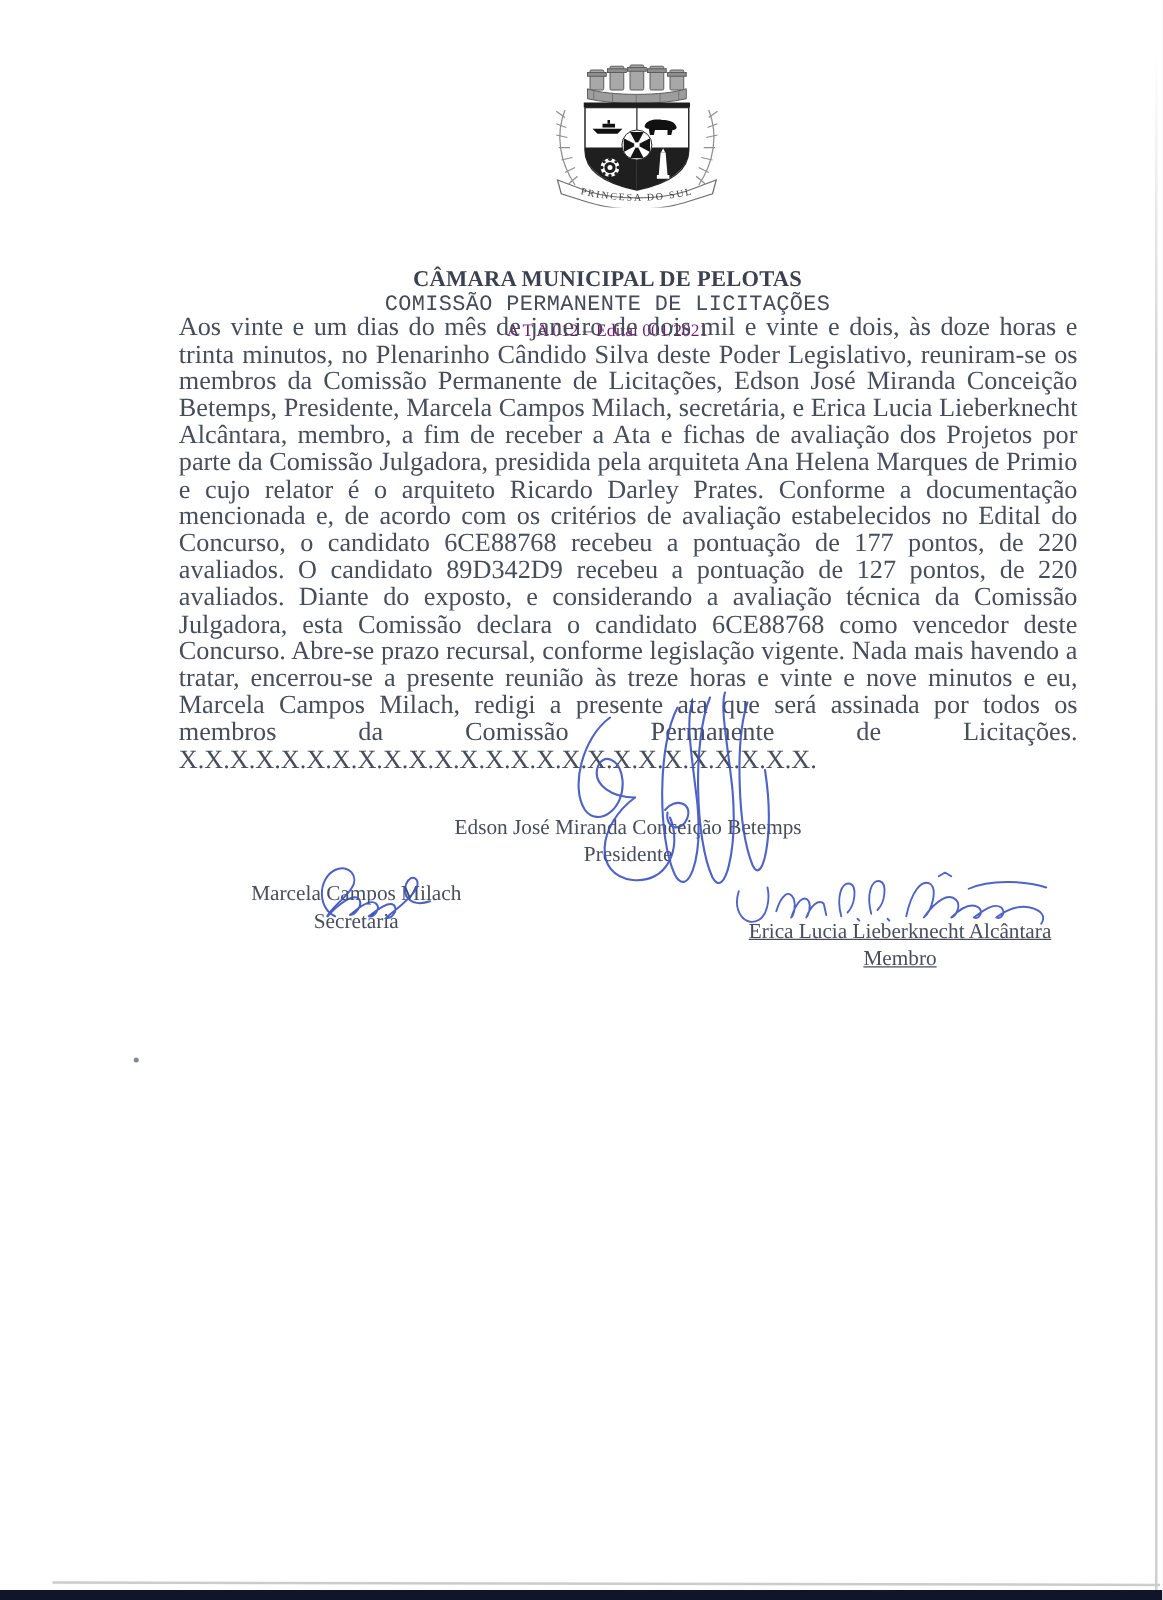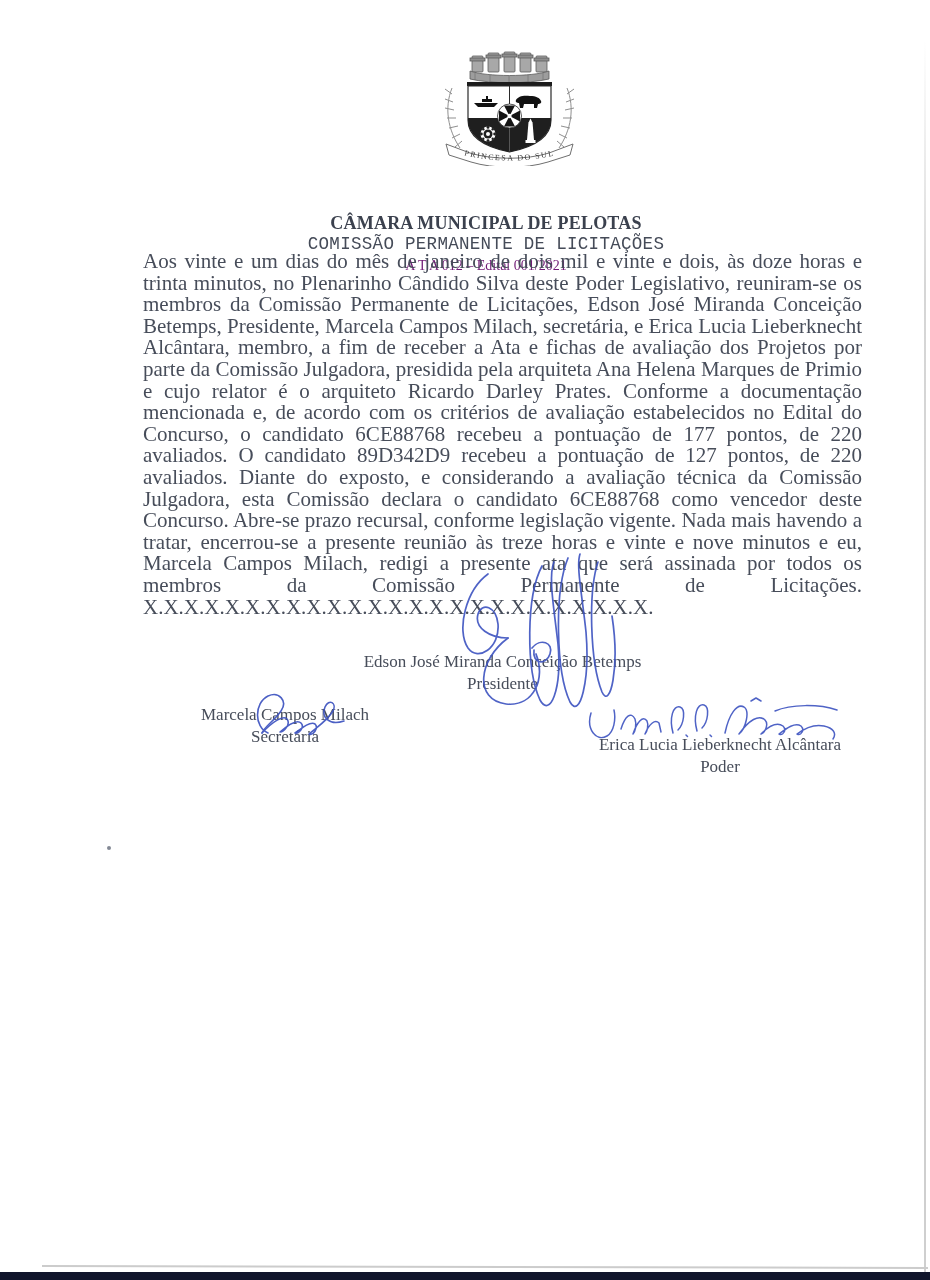--- a/index.html
+++ b/index.html
@@ -53,21 +53,21 @@
   .sig-center{
     position:absolute;left:143px;top:651px;width:719px;
     text-align:center;font-size:17px;line-height:21.5px;color:#474d5a;
   }
   .sig-left{
     position:absolute;left:150px;top:704px;width:270px;
     text-align:center;font-size:17px;line-height:21.5px;color:#474d5a;
   }
   .sig-right{
     position:absolute;left:585px;top:734px;width:270px;
-    text-align:center;font-size:17px;line-height:21.5px;color:#474d5a;
+    text-align:center;font-size:17px;line-height:21.5px;color:#474d5a;text-decoration:underline;
   }
   .autograph{position:absolute;pointer-events:none;}
   .autograph path{fill:none;stroke:#3d53c0;stroke-linecap:round;stroke-linejoin:round;}
   .ag-president{left:448px;top:550px;}
   .ag-secretary{left:252px;top:691px;}
   .ag-member{left:583px;top:697px;}
 </style>
 </head>
 <body>
 
@@ -176,21 +176,21 @@
     <div>Presidente</div>
   </div>
 
   <div class="sig-left">
     <div>Marcela Campos Milach</div>
     <div>Secretária</div>
   </div>
 
   <div class="sig-right">
     <div>Erica Lucia Lieberknecht Alcântara</div>
-    <div>Poder</div>
+    <div>Membro</div>
   </div>
 
   <svg class="autograph ag-president" width="190" height="172" viewBox="0 0 190 172" opacity="0.9">
     <g stroke-width="1.7">
       <path d="M40,24 C18,40 8,80 20,98 C30,112 52,98 50,74 C48,56 34,52 30,64 C26,78 42,88 60,88"></path>
       <path d="M60,88 C30,110 26,150 58,154 C86,157 98,128 88,104"></path>
       <path d="M94,16 C78,46 78,120 92,150 C102,168 114,140 110,94 C106,58 100,26 106,12"></path>
       <path d="M120,8 C106,42 108,122 122,152 C132,170 142,130 138,82 C134,44 128,16 132,4"></path>
       <path d="M150,12 C140,42 142,112 154,142 C162,160 172,118 164,66"></path>
       <path d="M84,98 C92,88 106,92 102,104 C98,116 84,114 86,100"></path>

